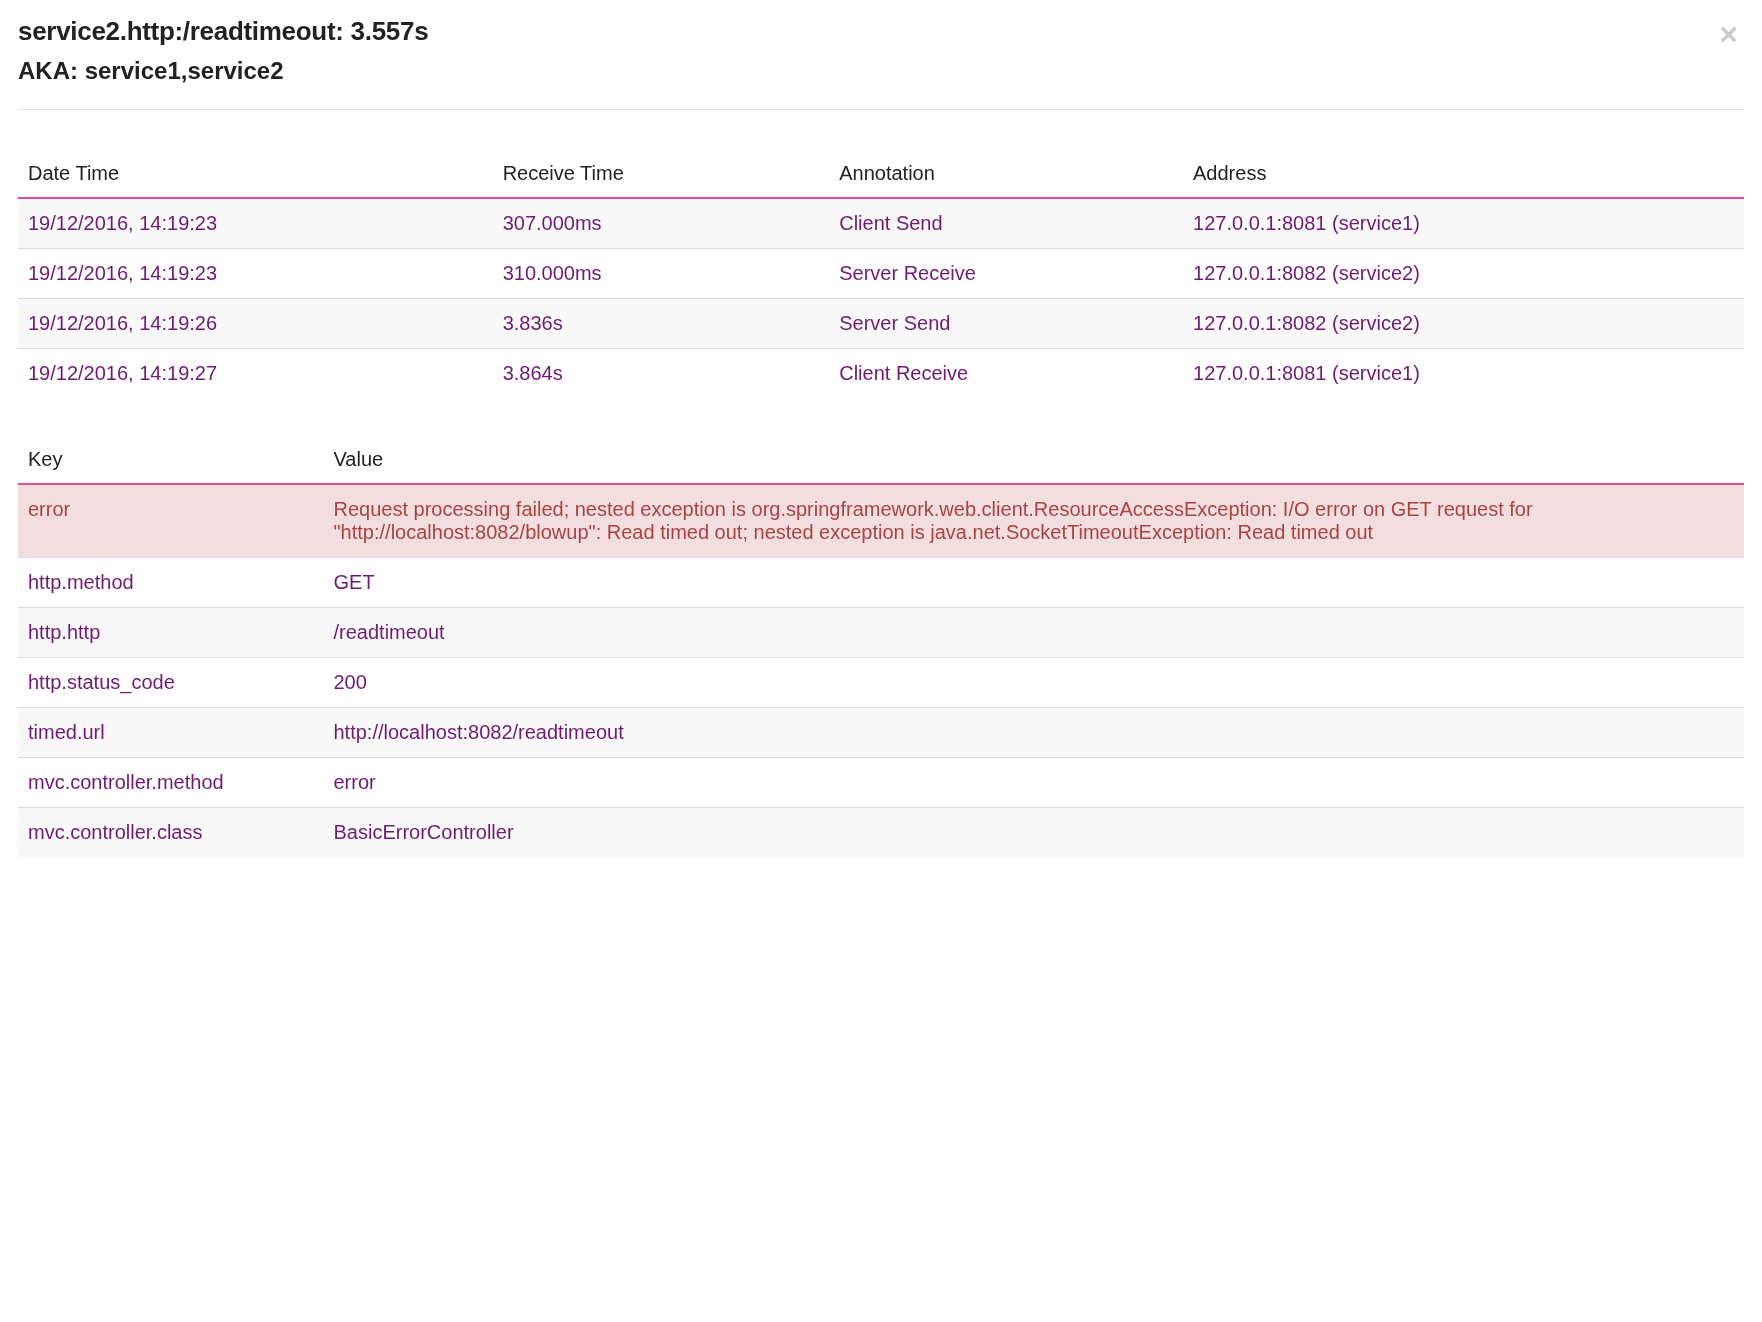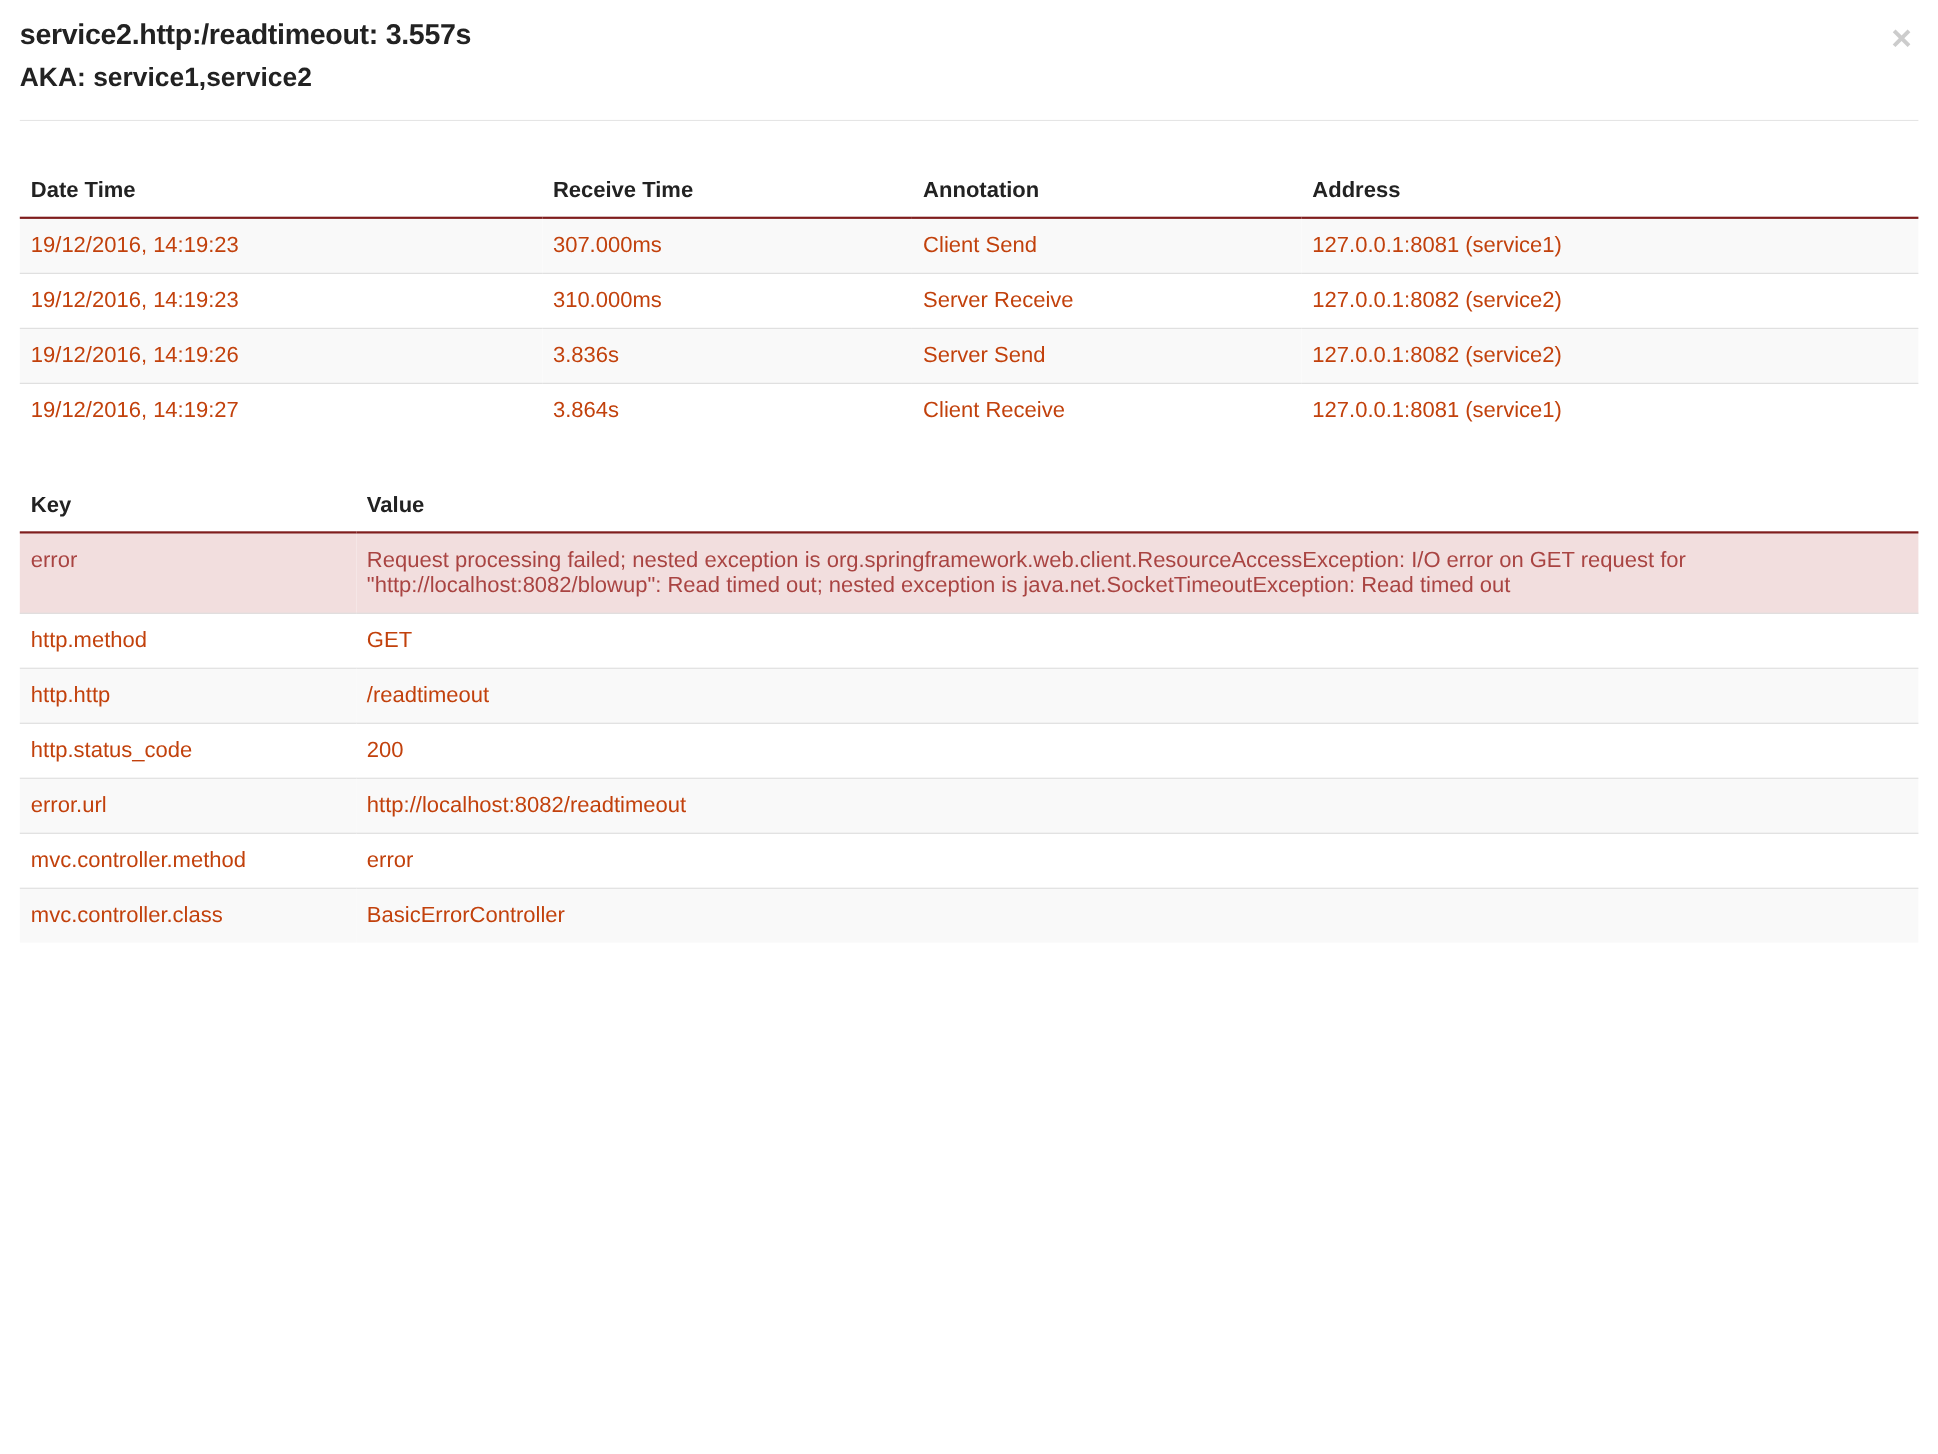--- a/index.html
+++ b/index.html
@@ -54,31 +54,31 @@
     table {
       width: 100%;
       border-collapse: collapse;
       margin-bottom: 38px;
     }
     table:last-child {
       margin-bottom: 0;
     }
     th {
       text-align: left;
-      font-weight: 700;
+      font-weight: 400;
       font-size: 20px;
       color: #222;
       padding: 12px 10px;
-      border-bottom: 2px solid #7f1d1d;
+      border-bottom: 2px solid #ec4899;
     }
     td {
       padding: 13px 10px;
       border-top: 1px solid #ddd;
       font-size: 20px;
-      color: #c2410c;
+      color: #701a75;
       vertical-align: top;
     }
     tbody tr:nth-child(odd) {
       background-color: #f9f9f9;
     }
     .annotations-table th:nth-child(1),
     .annotations-table td:nth-child(1) { width: 27.5%; }
     .annotations-table th:nth-child(2),
     .annotations-table td:nth-child(2) { width: 19.5%; }
     .annotations-table th:nth-child(3),
@@ -173,21 +173,21 @@
           </tr>
           <tr>
             <td>http.http</td>
             <td>/readtimeout</td>
           </tr>
           <tr>
             <td>http.status_code</td>
             <td>200</td>
           </tr>
           <tr>
-            <td>error.url</td>
+            <td>timed.url</td>
             <td>http://localhost:8082/readtimeout</td>
           </tr>
           <tr>
             <td>mvc.controller.method</td>
             <td>error</td>
           </tr>
           <tr>
             <td>mvc.controller.class</td>
             <td>BasicErrorController</td>
           </tr>

